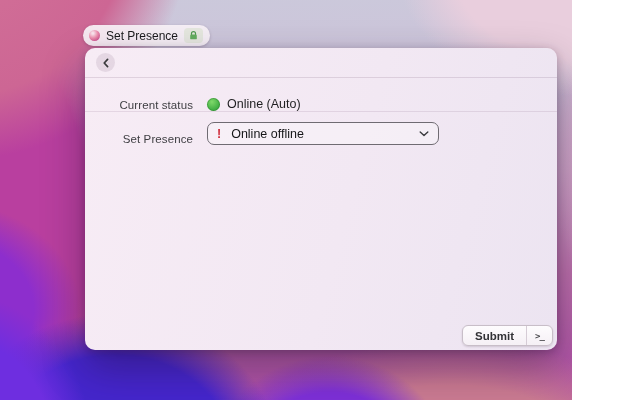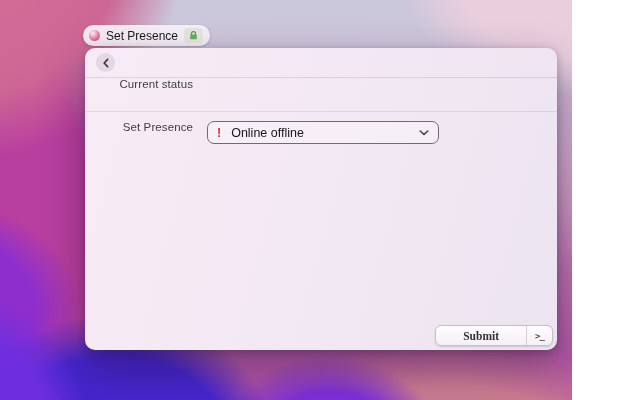--- a/index.html
+++ b/index.html
@@ -47,21 +47,21 @@
   }
   .win-header {
     height:30px; display:flex; align-items:center; padding:0 11px;
     border-bottom:1px solid rgba(95,60,95,0.15);
   }
   .back-btn {
     width:19px; height:19px; border-radius:50%; border:none; cursor:pointer;
     background:rgba(110,80,110,0.13);
     display:flex; align-items:center; justify-content:center; padding:0;
   }
-  .form-row { display:flex; align-items:flex-start; }
+  .form-row { display:flex; align-items:flex-end; }
   .row-status { height:34px; border-bottom:1px solid rgba(95,60,95,0.12); }
   .row-select { margin-top:9px; height:24px; }
   .row-label {
     flex:none; width:108px; text-align:right;
     font-size:11.5px; color:#3e3e42; letter-spacing:0.1px;
   }
   .row-value { display:flex; align-items:center; margin-left:14px; }
   .status-dot {
     width:13px; height:13px; border-radius:50%;
     background:radial-gradient(circle at 38% 30%, #7fd96a 0%, #46b247 60%, #2f9a38 100%);
@@ -81,21 +81,21 @@
 
   .footer-group {
     position:absolute; right:4px; bottom:4px; height:21px;
     display:flex; align-items:stretch; overflow:hidden;
     background:linear-gradient(#fefcfe,#f5f0f5);
     border:1px solid #c8bec8; border-radius:6px;
     box-shadow:0 1px 2px rgba(40,20,40,0.15);
   }
   .submit-btn {
     border:none; background:transparent; cursor:pointer;
-    padding:0 27px; font-family:Liberation Serif, serif;
+    padding:0 12px; font-family:Liberation Sans, sans-serif;
     font-size:11.5px; font-weight:700; color:#323236;
   }
   .seg-div { width:1px; background:#d6ccd6; }
   .term-btn {
     border:none; background:transparent; cursor:pointer;
     width:25px; font-family:"DejaVu Sans Mono",monospace;
     font-size:9px; font-weight:700; color:#47474b; letter-spacing:-1px;
   }
 </style>
 </head>
@@ -121,20 +121,24 @@
         <span style="display:flex;">
           <svg width="8" height="10" viewBox="0 0 8 10">
             <path d="M5.6 1.3 L2.2 5 L5.6 8.7" stroke="#3a3a3c" stroke-width="1.7" fill="none" stroke-linecap="round" stroke-linejoin="round"></path>
           </svg>
         </span>
       </button>
     </div>
 
     <div class="form-row row-status">
       <span class="row-label">Current status</span>
+      <span class="row-value">
+        <span class="status-dot"></span>
+        <span class="status-text">Online (Auto)</span>
+      </span>
     </div>
 
     <div class="form-row row-select">
       <span class="row-label">Set Presence</span>
       <div class="select">
         <span class="alert-glyph">!</span>
         <span class="sel-text">Online offline</span>
         <span class="sel-chevron">
           <svg width="10" height="6" viewBox="0 0 10 6">
             <path d="M1.2 1 L5 4.6 L8.8 1" stroke="#3c3c40" stroke-width="1.4" fill="none" stroke-linecap="round" stroke-linejoin="round"></path>

